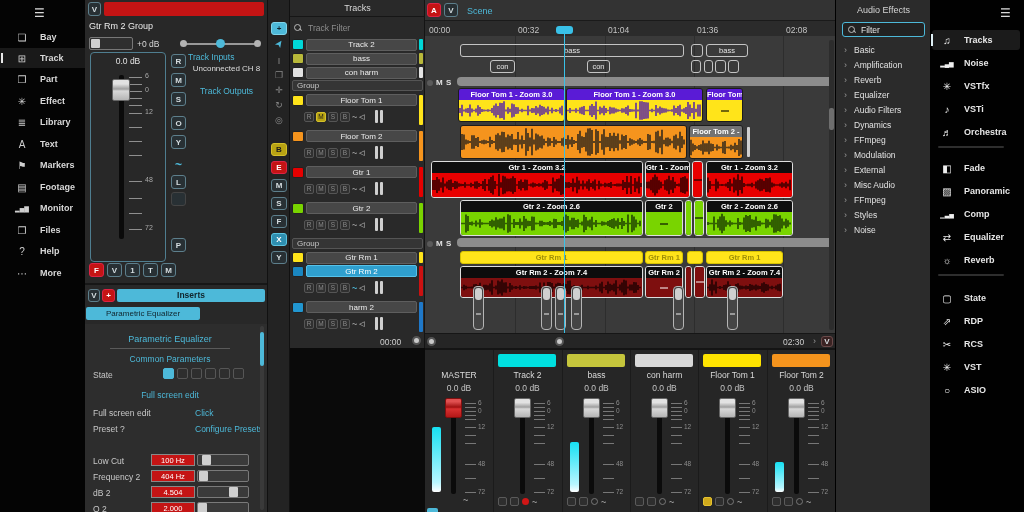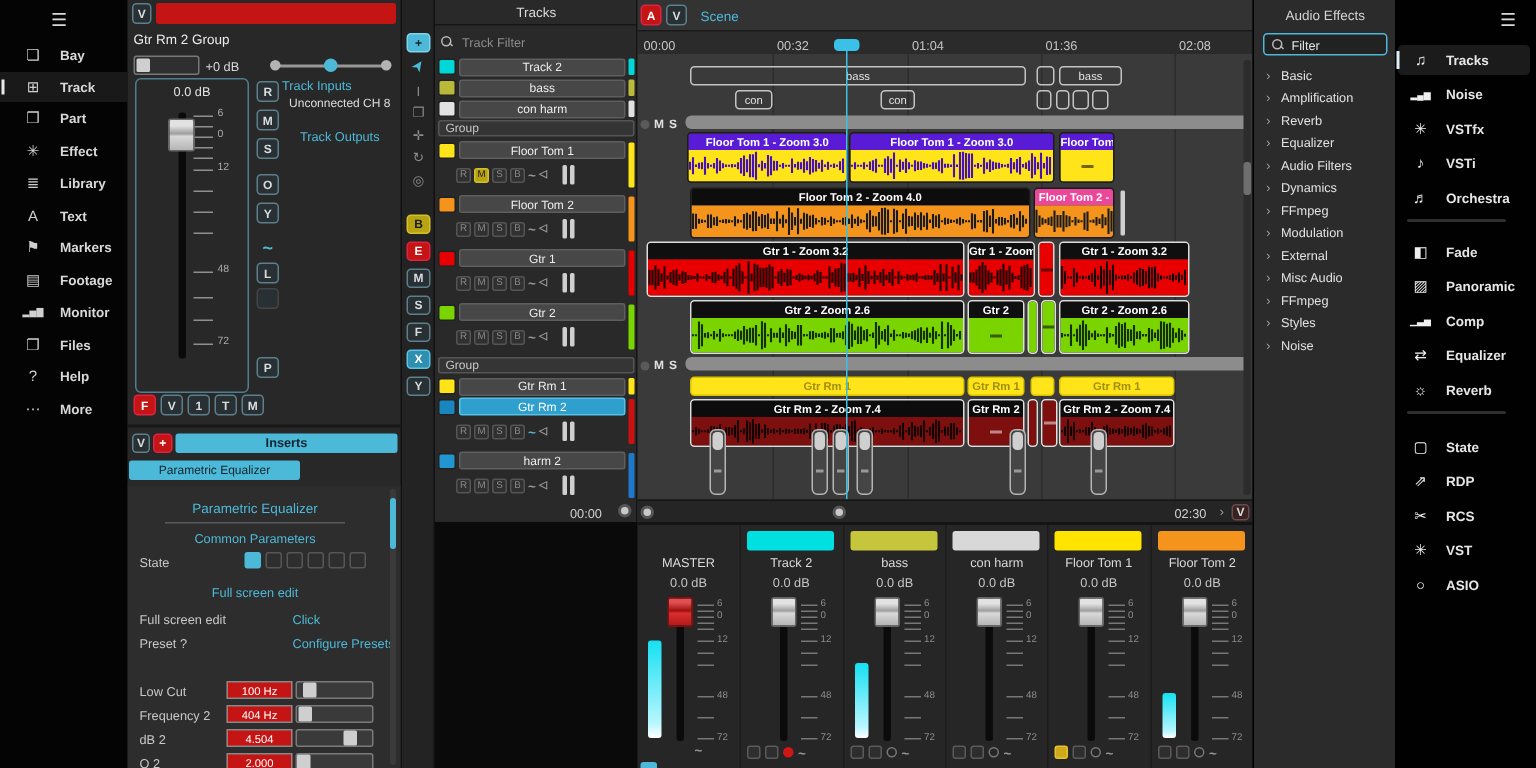--- a/index.html
+++ b/index.html
@@ -487,29 +487,28 @@
           </div>
       </div>
       <div class="clip" style="left:281px;top:52px;width:37px;height:34px">
         <div class="hdr" style="background:#5a1bd6">Floor Tom</div>
         <div class="bd" style="background:#ffe41a">
             <span class="dashmark"></span>
           </div>
       </div>
 
       <div class="clip" style="left:35px;top:89px;width:227px;height:34px">
-        <div class="hdr" style="background:#0d0d0d">Floor Tom 2 - Zoom 4.0</div>
         <div class="bd" style="background:#f5941d">
             <svg class="wave" style="color:#1c1c1c" viewBox="0 0 225 21" preserveAspectRatio="none">
               <path d="M1 5.3V15.7M3 5.5V15.5M5 8.9V12.1M7 9.4V11.6M9 9.8V11.2M11 6.0V15.0M13 6.0V15.0M15 7.9V13.1M17 7.3V13.7M19 9.8V11.2M21 9.3V11.7M23 9.0V12.0M25 9.3V11.7M27 9.8V11.2M29 7.1V13.9M31 9.2V11.8M33 9.8V11.2M35 5.7V15.3M37 4.8V16.2M39 6.0V15.0M41 3.8V17.2M43 4.0V17.0M45 7.4V13.6M47 5.6V15.4M49 6.4V14.6M51 5.3V15.7M53 8.7V12.3M55 8.6V12.4M57 3.9V17.1M59 8.8V12.2M61 6.2V14.8M63 9.2V11.8M65 1.4V19.6M67 4.6V16.4M69 7.6V13.4M71 1.8V19.2M73 8.9V12.1M75 4.9V16.1M77 5.5V15.5M79 6.7V14.3M81 6.2V14.8M83 8.4V12.6M85 9.8V11.2M87 7.6V13.4M89 8.1V12.9M91 9.8V11.2M93 7.3V13.7M95 8.8V12.2M97 9.8V11.2M99 9.8V11.2M101 8.1V12.9M103 7.6V13.4M105 8.6V12.4M107 6.0V15.0M109 8.8V12.2M111 7.3V13.7M113 9.2V11.8M115 9.8V11.2M117 5.2V15.8M119 3.1V17.9M121 6.8V14.2M123 7.2V13.8M125 4.3V16.7M127 1.6V19.4M129 1.5V19.5M131 2.7V18.3M133 9.8V11.2M135 2.1V18.9M137 3.2V17.8M139 9.8V11.2M141 5.4V15.6M143 2.1V18.9M145 7.0V14.0M147 7.3V13.7M149 4.6V16.4M151 6.4V14.6M153 4.5V16.5M155 6.6V14.4M157 4.9V16.1M159 9.4V11.6M161 5.6V15.4M163 6.6V14.4M165 5.9V15.1M167 9.8V11.2M169 8.1V12.9M171 8.7V12.3M173 9.4V11.6M175 9.8V11.2M177 8.9V12.1M179 7.8V13.2M181 9.0V12.0M183 9.8V11.2M185 9.8V11.2M187 5.2V15.8M189 5.8V15.2M191 9.8V11.2M193 9.7V11.3M195 3.7V17.3M197 3.1V17.9M199 6.7V14.3M201 2.4V18.6M203 9.0V12.0M205 7.7V13.3M207 7.6V13.4M209 8.3V12.7M211 9.6V11.4M213 6.4V14.6M215 5.6V15.4M217 8.1V12.9M219 3.8V17.2M221 6.5V14.5M223 8.9V12.1" stroke="currentColor" stroke-width="1.4"></path>
             </svg>
           </div>
       </div>
       <div class="clip" style="left:264px;top:89px;width:54px;height:34px">
-        <div class="hdr" style="background:#ec4899">Floor Tom 2 -</div>
+        <div class="hdr" style="background:#737373">Floor Tom 2 -</div>
         <div class="bd" style="background:#f5941d">
             <svg class="wave" style="color:#1c1c1c" viewBox="0 0 52 21" preserveAspectRatio="none">
               <path d="M1 2.8V18.2M3 6.6V14.4M5 8.1V12.9M7 9.2V11.8M9 8.0V13.0M11 7.3V13.7M13 3.4V17.6M15 6.3V14.7M17 6.3V14.7M19 3.7V17.3M21 6.5V14.5M23 7.1V13.9M25 9.8V11.2M27 7.6V13.4M29 9.3V11.7M31 9.8V11.2M33 4.8V16.2M35 4.0V17.0M37 9.8V11.2M39 9.4V11.6M41 7.7V13.3M43 8.7V12.3M45 5.8V15.2M47 7.9V13.1M49 2.0V19.0M51 3.6V17.4" stroke="currentColor" stroke-width="1.4"></path>
             </svg>
           </div>
       </div>
       <div class="abs" style="left:322px;top:91px;width:3px;height:30px;background:#cfcfcf;border-radius:1px"></div>
 
       <div class="clip lt" style="left:6px;top:125px;width:212px;height:37px">
         <div class="hdr" style="background:#0f0f0f">Gtr 1 - Zoom 3.2</div>

